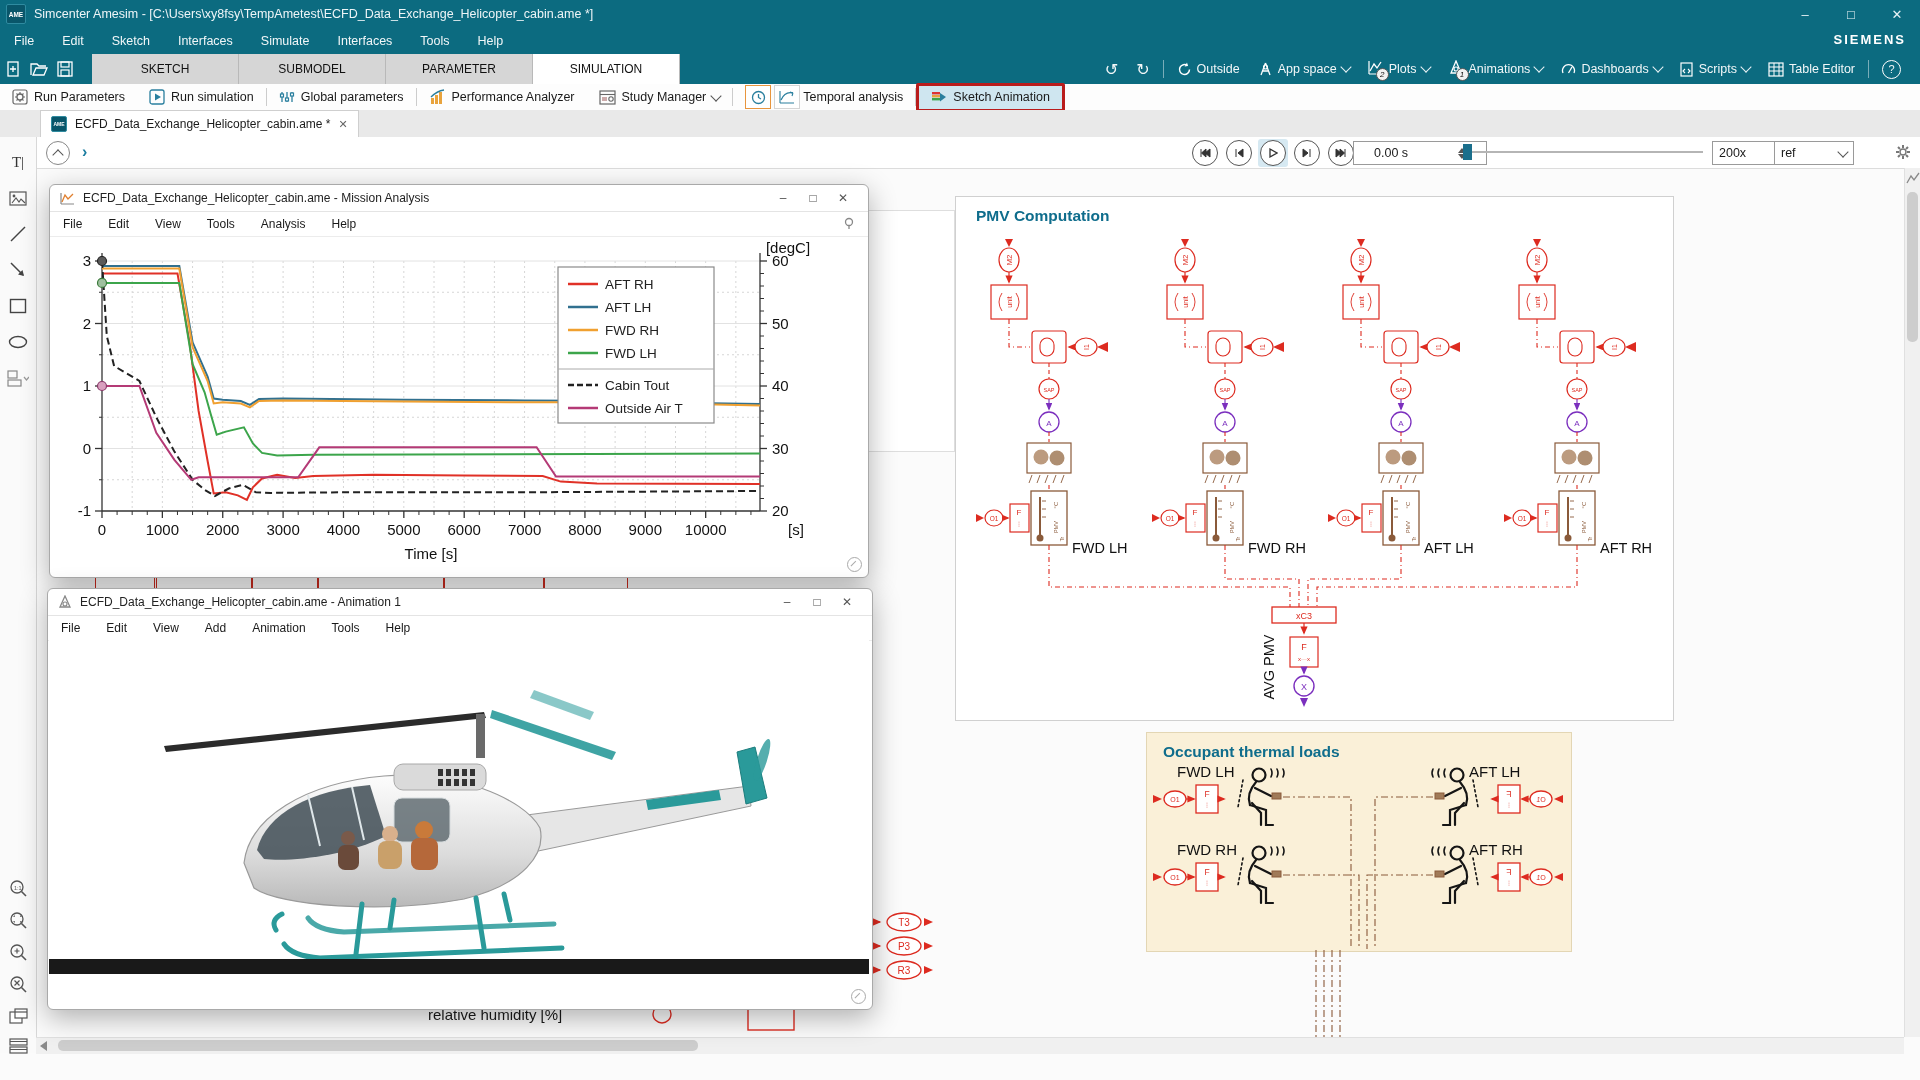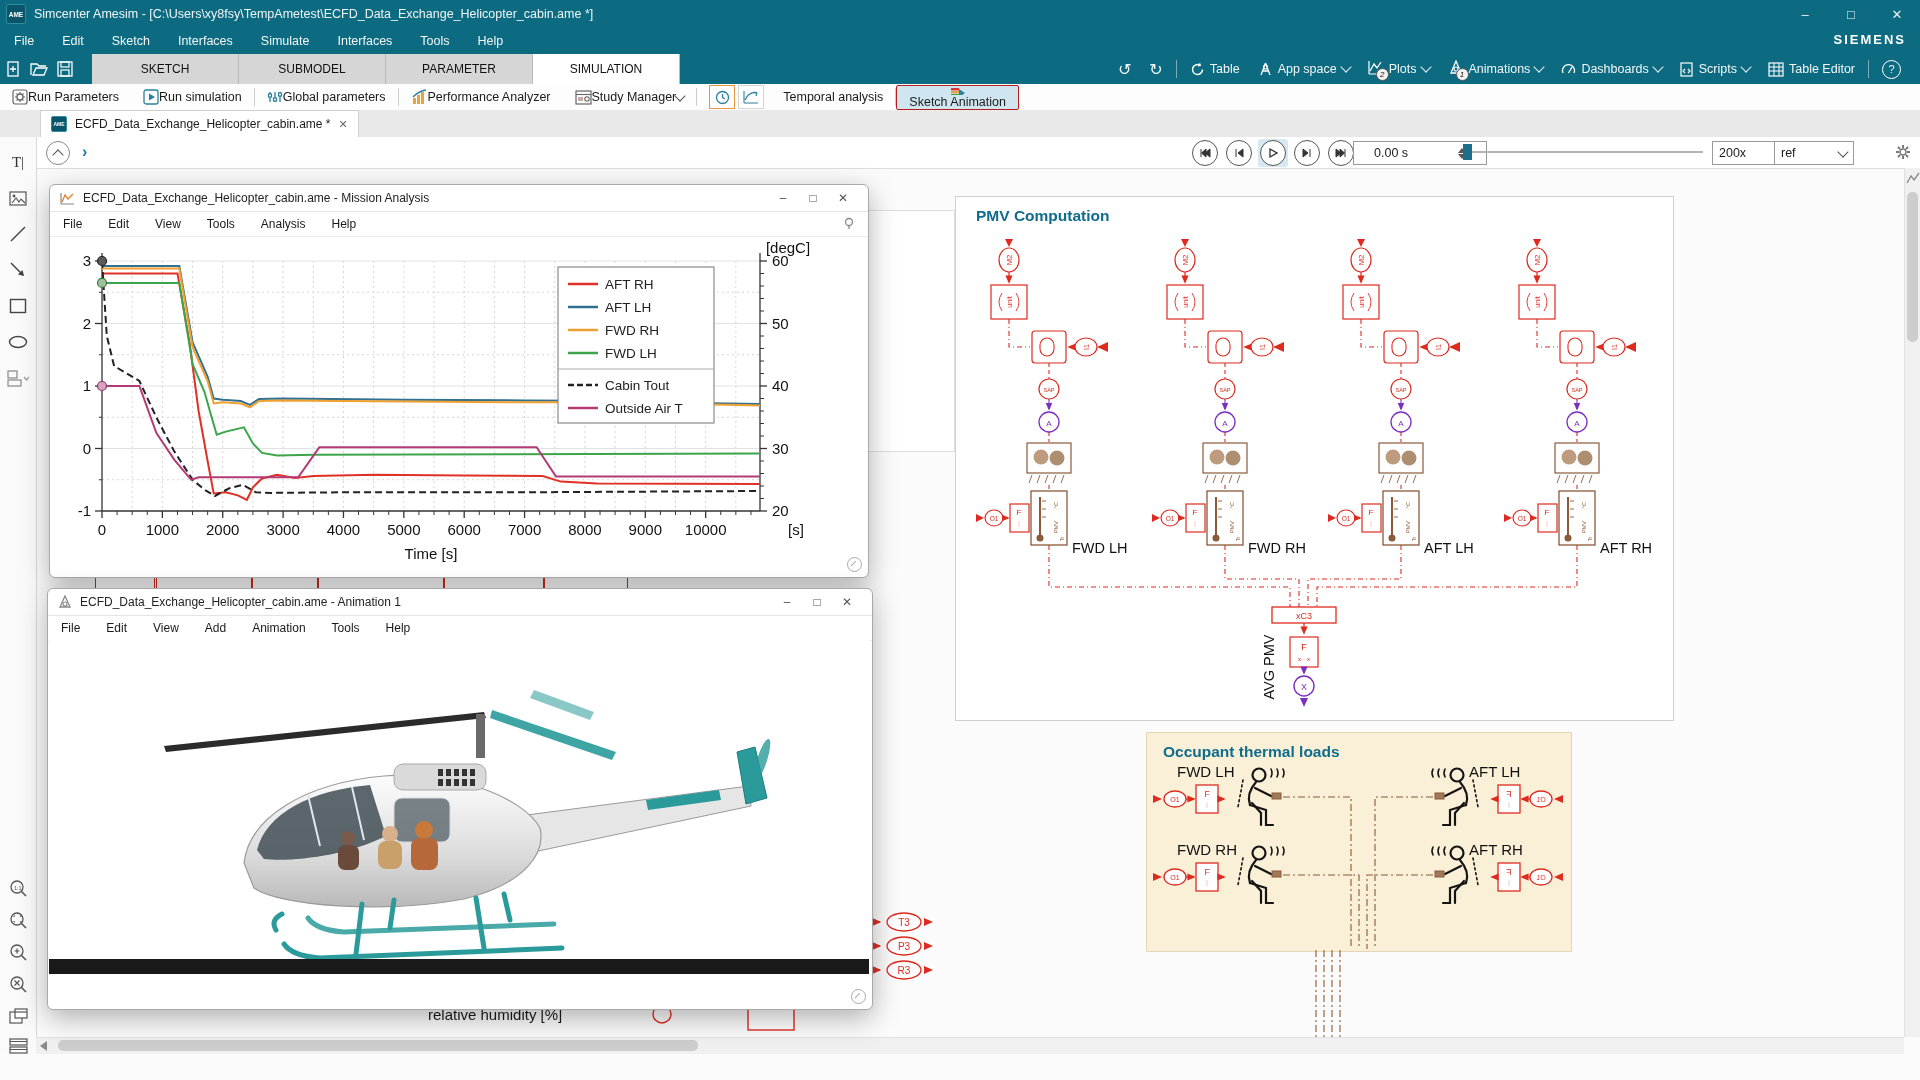--- a/index.html
+++ b/index.html
@@ -20,23 +20,23 @@
   .modetab{height:30px;min-width:110px;display:flex;align-items:center;justify-content:center;
            background:#d6d6d6;color:#111;font-size:12px;border-right:1px solid #b9b9b9;padding:0 18px;}
   .modetab.active{background:#fff;}
   .util{display:flex;align-items:center;color:#f2f7f8;font-size:12.5px;gap:5px;padding:0 9px;height:30px;}
   .chev{width:7px;height:7px;border-right:1.4px solid #e8f2f5;border-bottom:1.4px solid #e8f2f5;
         transform:rotate(45deg);margin-top:-4px;}
   .badge{position:absolute;right:-5px;bottom:-3px;width:11px;height:11px;border-radius:50%;background:#f2f2f2;
          border:1px solid #555;color:#111;font-size:8px;line-height:11px;text-align:center;}
   .vsep{width:1px;height:18px;background:rgba(255,255,255,.45);margin:0 4px;}
   .simbar{left:0;top:84px;width:1920px;height:26px;background:#fdfdfd;border-bottom:1px solid #cfcfcf;font-size:12.5px;}
-  .simitem{display:flex;align-items:center;padding:0 12px;height:25px;}
+  .simitem{display:flex;align-items:center;gap:6px;padding:0 12px;height:25px;}
   .gsep{width:1px;height:18px;background:#cccccc;}
-  .simactive{background:#cfe6f0;border:1px solid #b91c1c;border-radius:2px;height:23px;flex-direction:column;}
+  .simactive{background:#cfe6f0;border:3px solid #b91c1c;border-radius:2px;height:23px;}
   
   .docrow{left:0;top:110px;width:1920px;height:27px;background:#e9e9e9;border-bottom:1px solid #d2d2d2;}
   .doctab{margin-left:40px;height:26px;background:#fff;border:1px solid #cfcfcf;border-bottom:none;
           display:flex;align-items:center;gap:8px;padding:0 10px;font-size:12px;}
   .navrow{left:0;top:137px;width:1920px;height:31px;background:#fff;border-bottom:1px solid #dcdcdc;}
   .pbtn{width:24px;height:24px;border-radius:50%;border:1.4px solid #555;display:flex;align-items:center;
         justify-content:center;background:#fff;}
   .pwrap{width:30px;height:28px;display:flex;align-items:center;justify-content:center;border-radius:3px;}
   .pwrap.active{background:#d6e9f2;}
   .timebox{width:92px;height:22px;border:1px solid #9a9a9a;background:#fff;font-size:12.5px;display:flex;
@@ -128,21 +128,21 @@
     <div class="modetab active">SIMULATION</div>
     <div style="margin-left:auto" class="row">
       <span class="util" style="font-family:'DejaVu Sans',sans-serif;font-size:16px">↺</span>
       <span class="util" style="font-family:'DejaVu Sans',sans-serif;font-size:16px">↻</span>
       <div class="vsep"></div>
       <div class="util">
         <svg width="15" height="15">
             <path d="M12.5,7.5 a5,5 0 1,1 -2,-4" fill="none" stroke="#fff" stroke-width="1.5"></path>
             <path d="M10,0.5 l1,3.4 -3.4,0.6 z" fill="#fff"></path>
           </svg>
-        <span>Table</span>
+        <span>Outside</span>
       </div>
       <div class="util">
         <svg width="15" height="15">
             <path d="M7.5,1 L3,13 M7.5,1 L12,13 M4.5,9 h6" stroke="#fff" stroke-width="1.3" fill="none"></path>
             <circle cx="7.5" cy="5" r="2" fill="none" stroke="#fff" stroke-width="1.1"></circle>
           </svg>
         <span>App space</span>
           <span class="chev"></span>
       </div>
       <div class="util">
@@ -251,21 +251,21 @@
             <path d="M7.5,4 v3.5 l2.5,1.5" fill="none" stroke="#2a7f9e" stroke-width="1.3"></path>
           </svg>
       </span>
       <span style="width:24px;height:22px;border:1px solid #d5d5d5;display:flex;align-items:center;justify-content:center;background:#fff">
         <svg width="16" height="14">
             <path d="M1,13 V1 M1,13 H15" stroke="#2a7f9e" stroke-width="1.1"></path>
             <path d="M2,10 Q6,1 14,3" fill="none" stroke="#2a7f9e" stroke-width="1.3"></path>
             <path d="M14,3 l-3,-1 m3,1 l-1,3" stroke="#2a7f9e" stroke-width="1.1" fill="none"></path>
           </svg>
       </span>
-      <span style="margin-left:16px">Temporal analysis</span>
+      <span style="margin-left:0">Temporal analysis</span>
     </div>
     <div class="gsep"></div>
     <div class="simitem simactive">
       <svg width="16" height="14">
           <rect x="1" y="2" width="8" height="2.4" fill="#d33"></rect>
           <rect x="1" y="5" width="8" height="2.4" fill="#e8a33d"></rect>
           <rect x="1" y="8" width="8" height="2.4" fill="#3ca54b"></rect>
           <path d="M9,3 L15,7 L9,11.5 z" fill="#2a7f9e"></path>
         </svg>
       <span>Sketch Animation</span>

